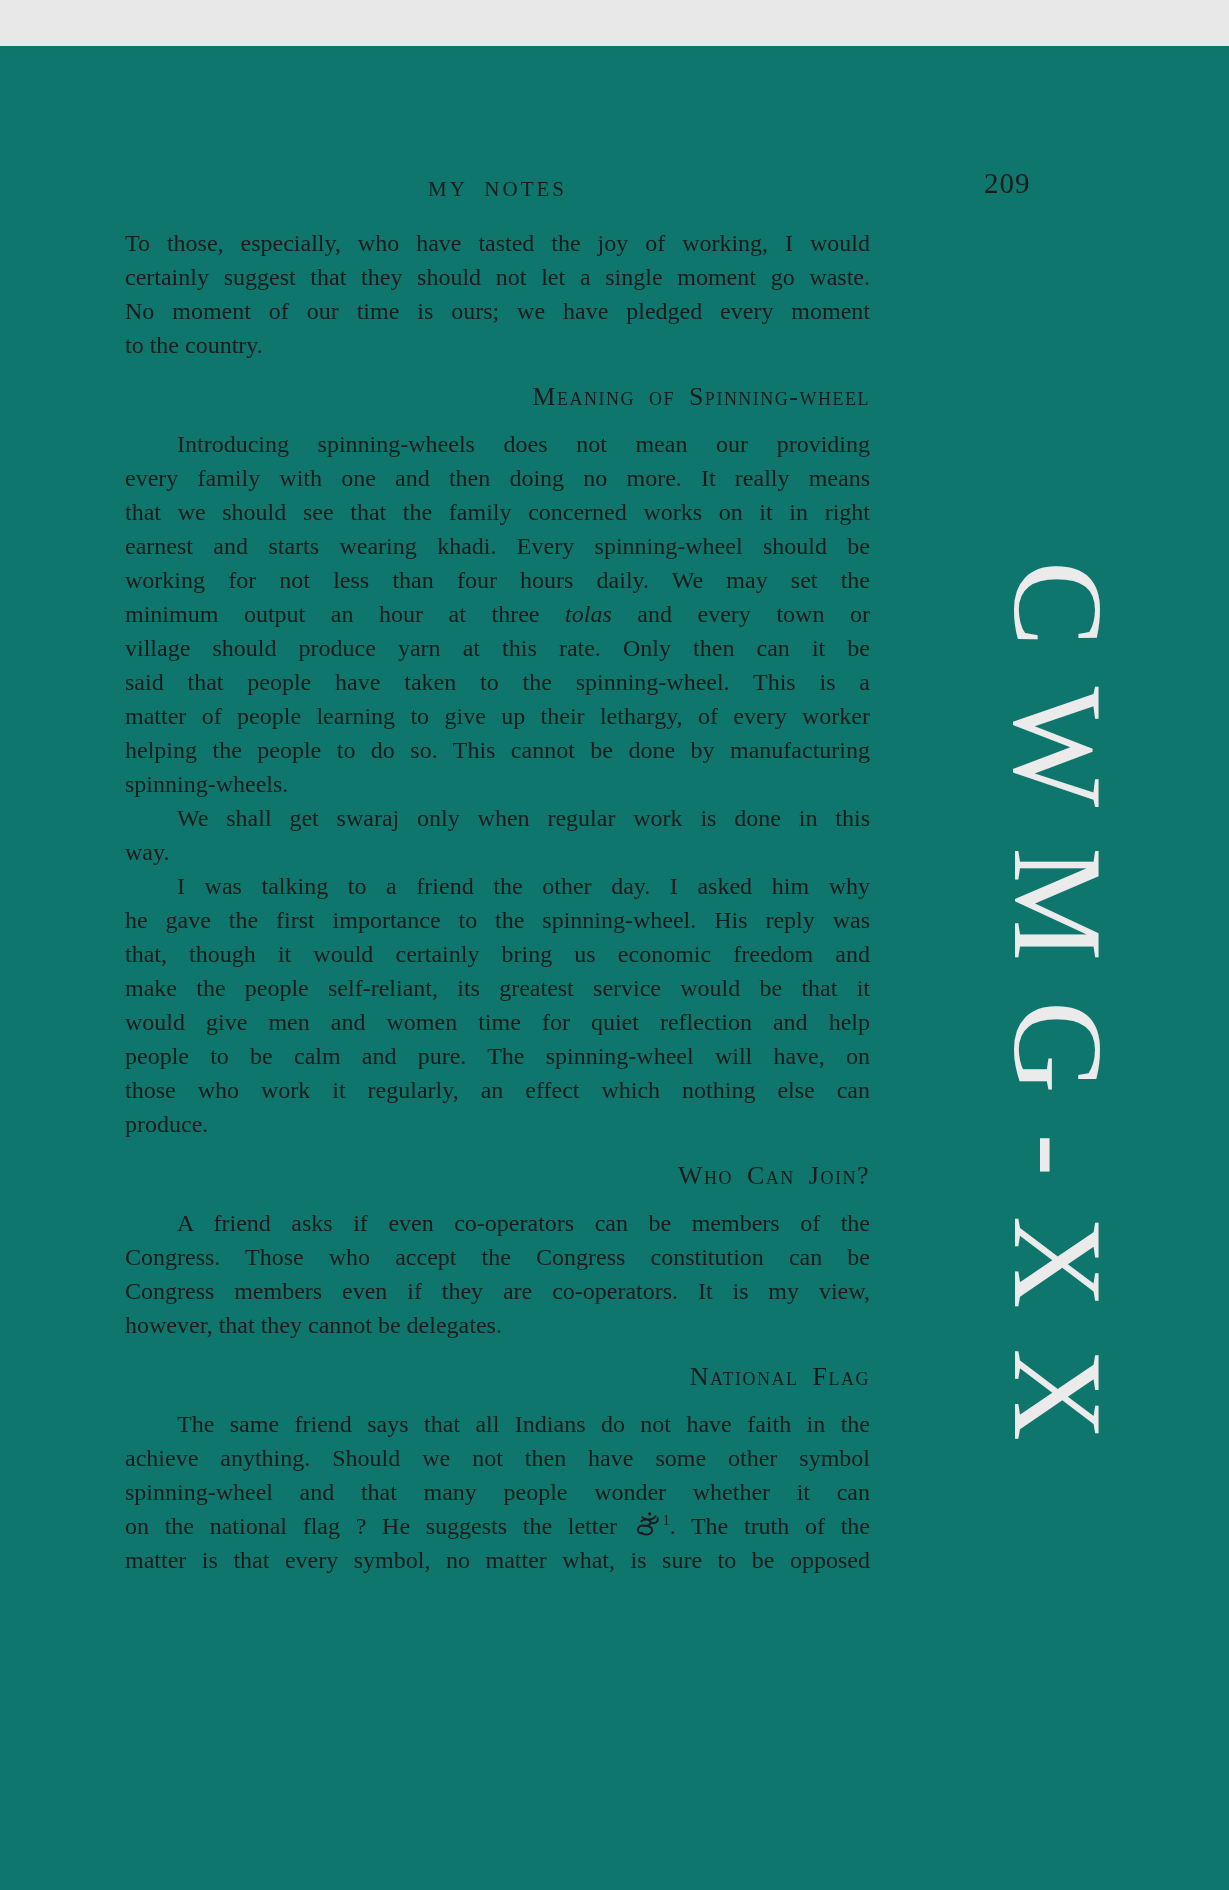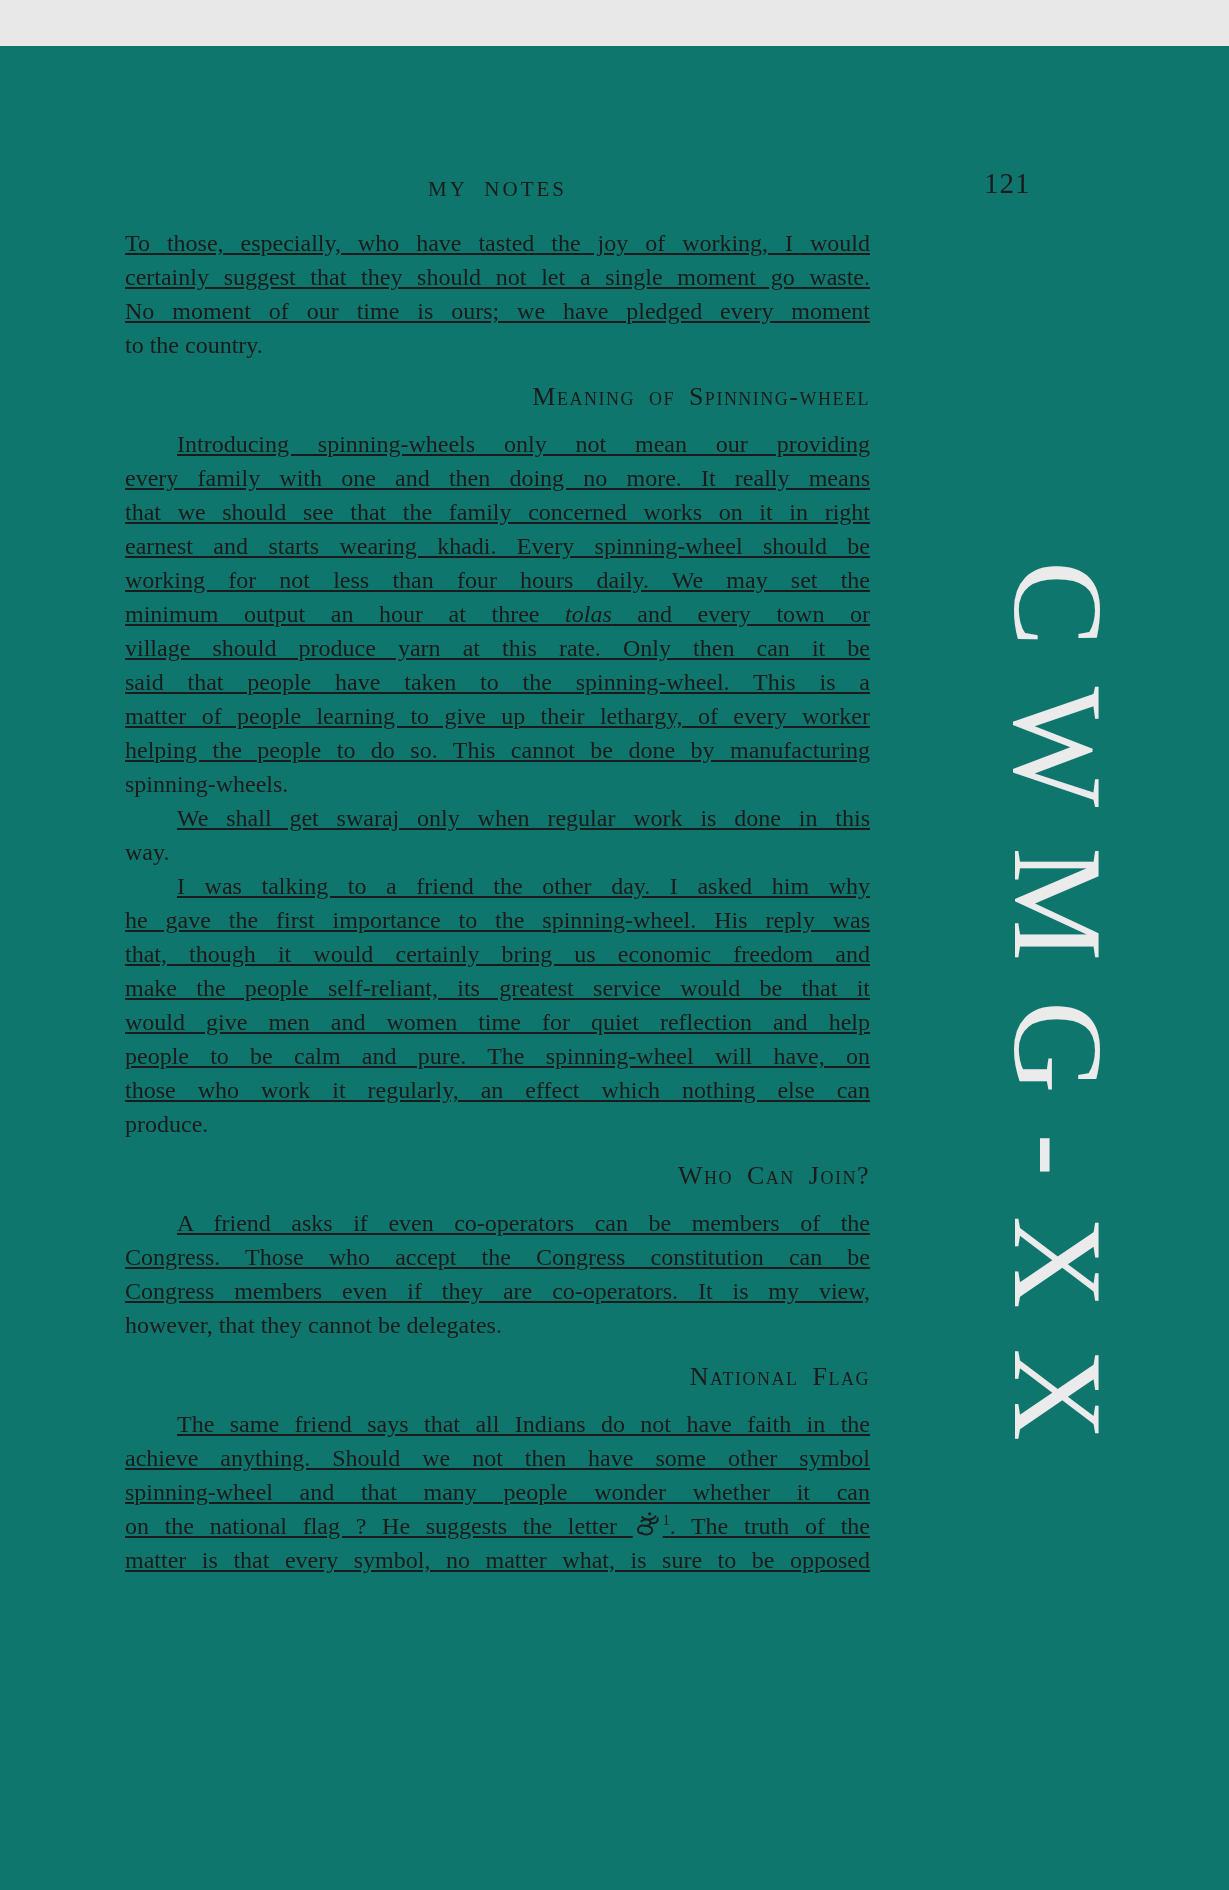--- a/index.html
+++ b/index.html
@@ -19,21 +19,21 @@
   }
   .page-number{
     position:absolute;left:984px;top:121px;
     font-size:29px;letter-spacing:1px;
   }
   .text-column{
     position:absolute;left:125px;top:180px;width:745px;
     font-size:24px;line-height:34px;
   }
   .line{white-space:normal;}
-  .just{text-align:justify;text-align-last:justify;text-decoration:underline;}
+  .just{text-align:justify;text-align-last:justify;}
   .indent{padding-left:52px;}
   .heading{
     text-align:right;
     font-variant:small-caps;
     font-size:26px;line-height:30px;
     letter-spacing:1.5px;word-spacing:6px;
     margin-top:20px;margin-bottom:15px;
   }
   sup{font-size:0.58em;line-height:0;}
   .it{font-style:italic;}
@@ -50,28 +50,28 @@
     color:#ebebeb;white-space:nowrap;
     font-family:"Liberation Serif","DejaVu Serif",serif;
   }
 </style>
 </head>
 <body>
 
 <div class="page">
   <div class="watermark">CWMG-XX</div>
   <div class="running-header">MY NOTES</div>
-  <div class="page-number">121</div>
+  <div class="page-number">209</div>
   <div class="text-column">
       <div class="line just">To those, especially, who have tasted the joy of working, I would</div>
       <div class="line just">certainly suggest that they should not let a single moment go waste.</div>
       <div class="line just">No moment of our time is ours; we have pledged every moment</div>
       <div class="line">to the country.</div>
       <div class="heading">Meaning of Spinning-wheel</div>
-      <div class="line just indent">Introducing spinning-wheels only not mean our providing</div>
+      <div class="line just indent">Introducing spinning-wheels does not mean our providing</div>
       <div class="line just">every family with one and then doing no more. It really means</div>
       <div class="line just">that we should see that the family concerned works on it in right</div>
       <div class="line just">earnest and starts wearing khadi. Every spinning-wheel should be</div>
       <div class="line just">working for not less than four hours daily. We may set the</div>
       <div class="line just"><span>minimum output an hour at three </span><span class="it">tolas</span><span> and every town or</span></div>
       <div class="line just">village should produce yarn at this rate. Only then can it be</div>
       <div class="line just">said that people have taken to the spinning-wheel. This is a</div>
       <div class="line just">matter of people learning to give up their lethargy, of every worker</div>
       <div class="line just">helping the people to do so. This cannot be done by manufacturing</div>
       <div class="line">spinning-wheels.</div>

